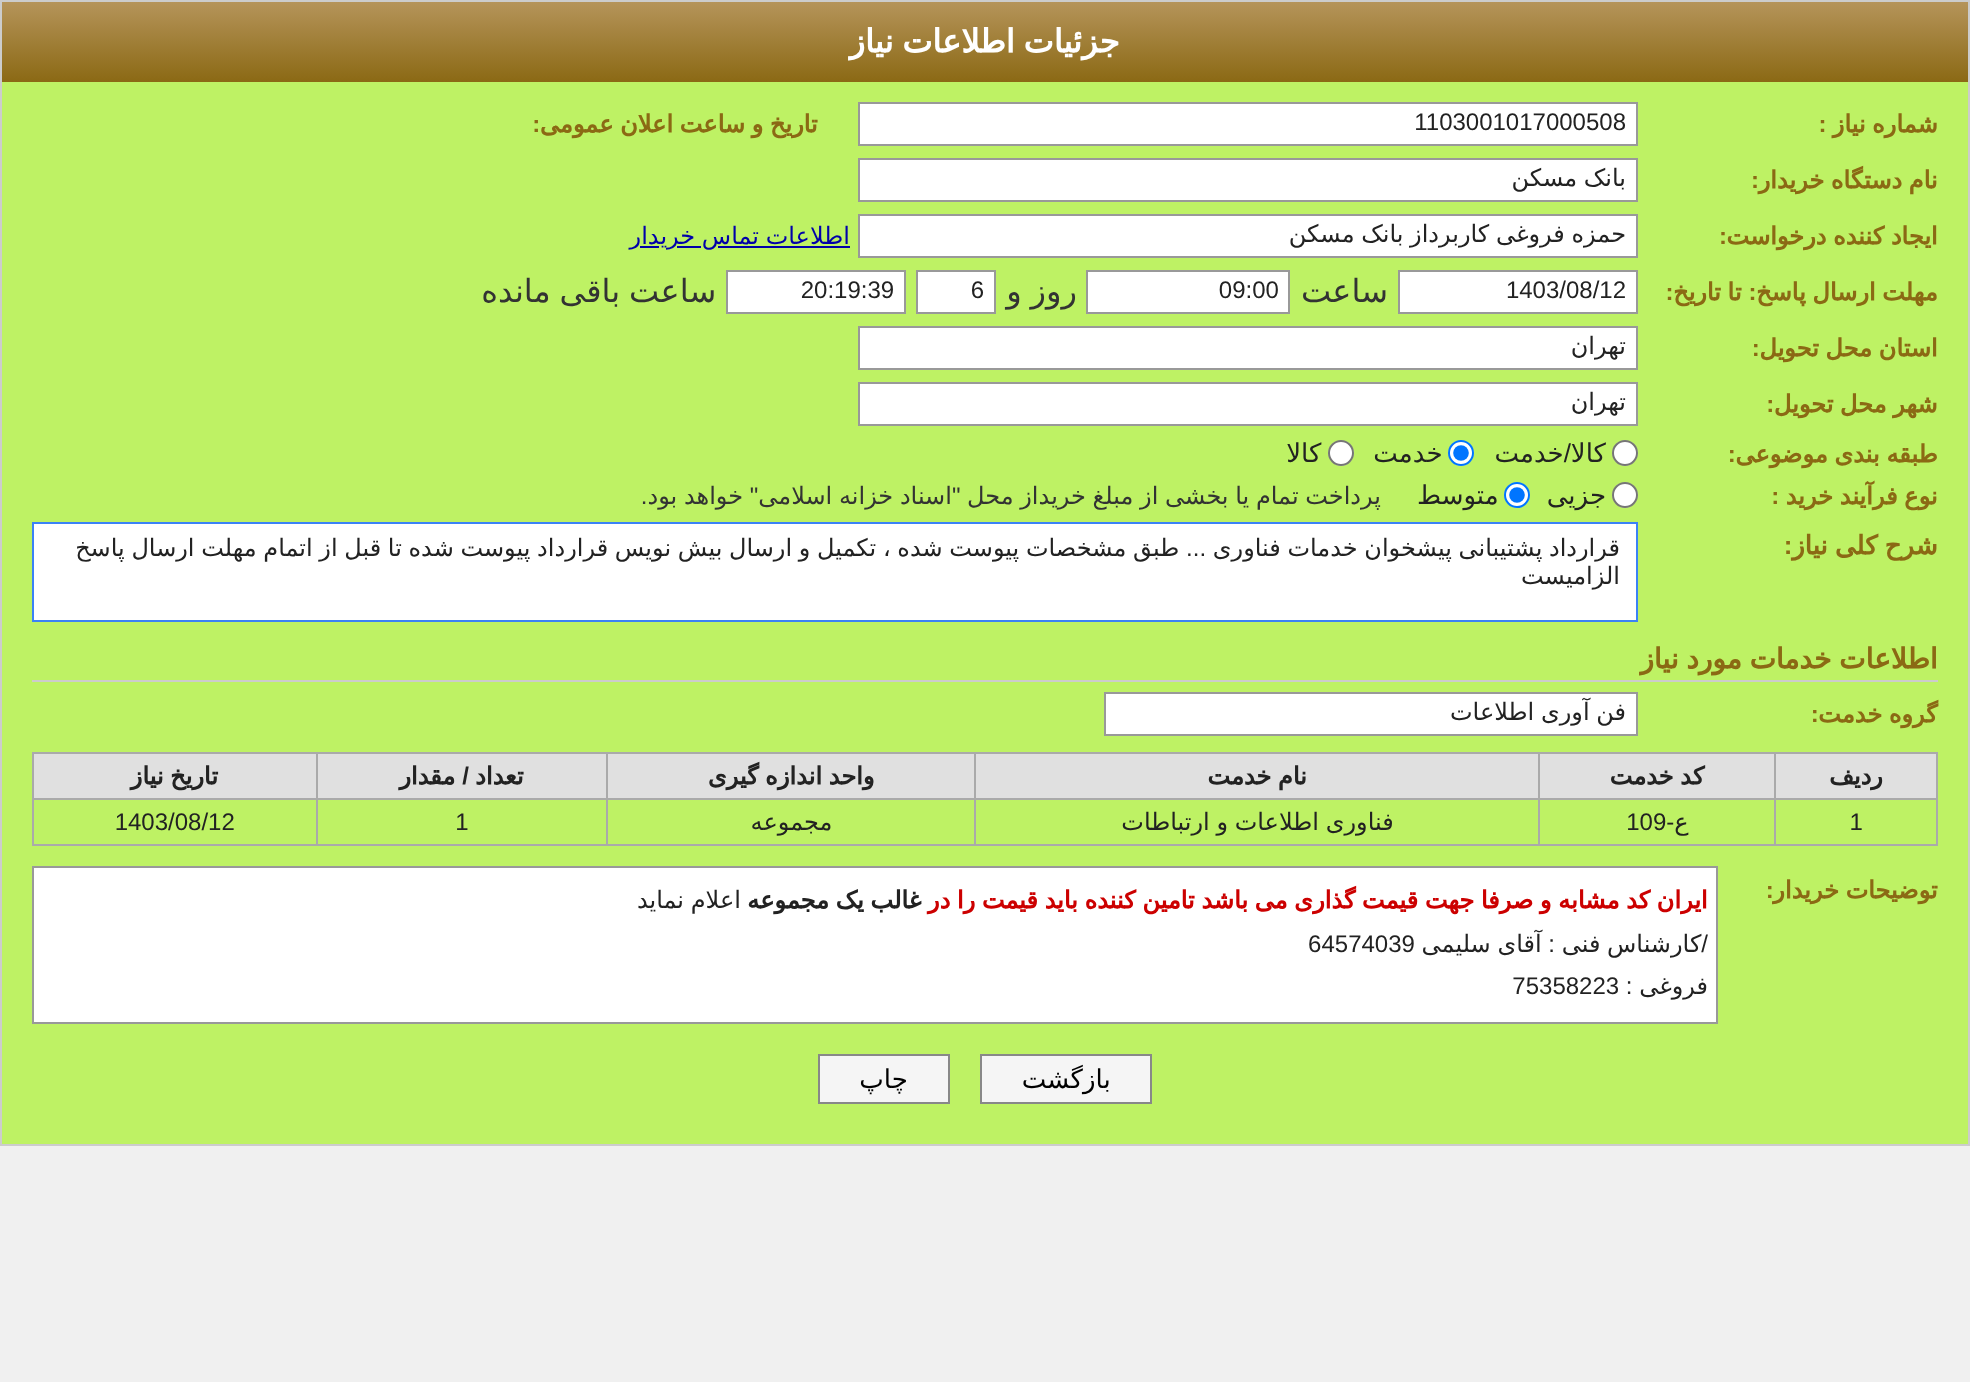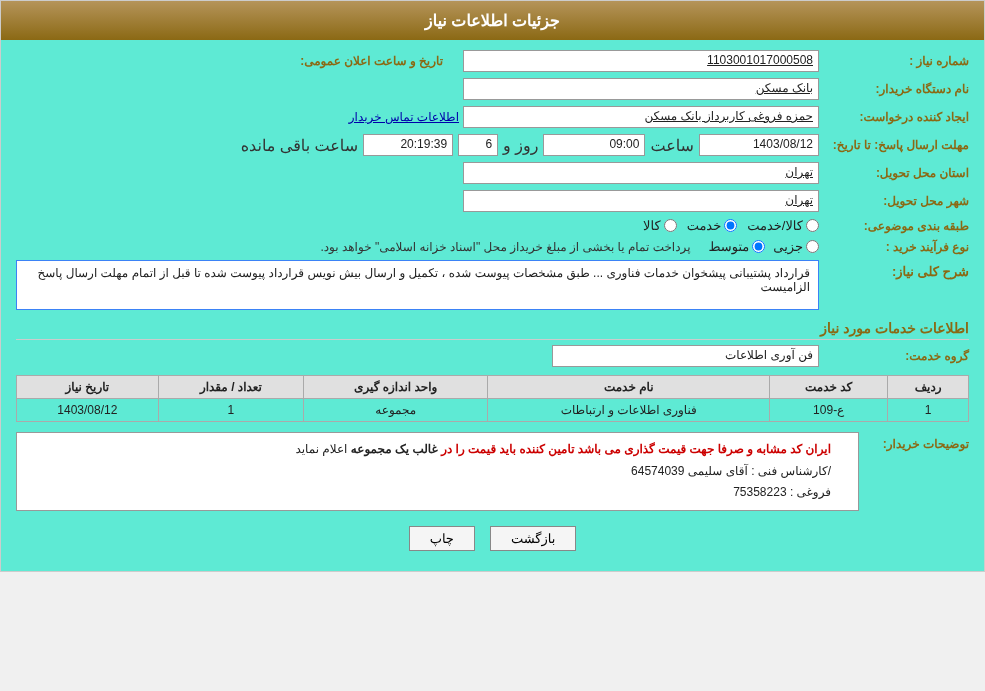--- a/index.html
+++ b/index.html
@@ -6,21 +6,21 @@
     body {
       font-family: Tahoma, Arial, sans-serif;
       font-size: 13px;
       background: #f0f0f0;
       direction: rtl;
       color: #222;
     }
     .page-wrapper {
       width: 985px;
       margin: 0 auto;
-      background: #5eead4;
+      background: #bef264;
       border: 1px solid #ccc;
     }
     .header {
       background: linear-gradient(to bottom, #b5945a, #8b6914);
       color: #fff;
       text-align: center;
       padding: 10px 0;
       font-size: 16px;
       font-weight: bold;
     }
@@ -44,22 +44,21 @@
     .field-box {
       border: 1px solid #999;
       background: #fff;
       padding: 2px 5px;
       min-height: 22px;
       font-size: 12px;
       direction: rtl;
       text-align: right;
     }
     .field-wide {
-      width: 356px;
-      text-decoration: underline;
+      width: 390px;
     }
     .link-style {
       color: #00a;
       text-decoration: underline;
       cursor: pointer;
       font-size: 12px;
     }
     .small-label {
       font-size: 16px;
       color: #333;
@@ -105,21 +104,21 @@
       text-align: center;
       font-weight: bold;
     }
     .services-table td {
       border: 1px solid #aaa;
       padding: 4px 8px;
       text-align: center;
     }
     .buyer-desc {
       border: 1px solid #999;
-      padding: 6px 27px;
+      padding: 6px 4px;
       background: #fff;
       font-size: 12px;
       text-align: right;
       direction: rtl;
       min-height: 70px;
       width: 100%;
       line-height: 1.8;
     }
     .buyer-label {
       color: #8b6914;

